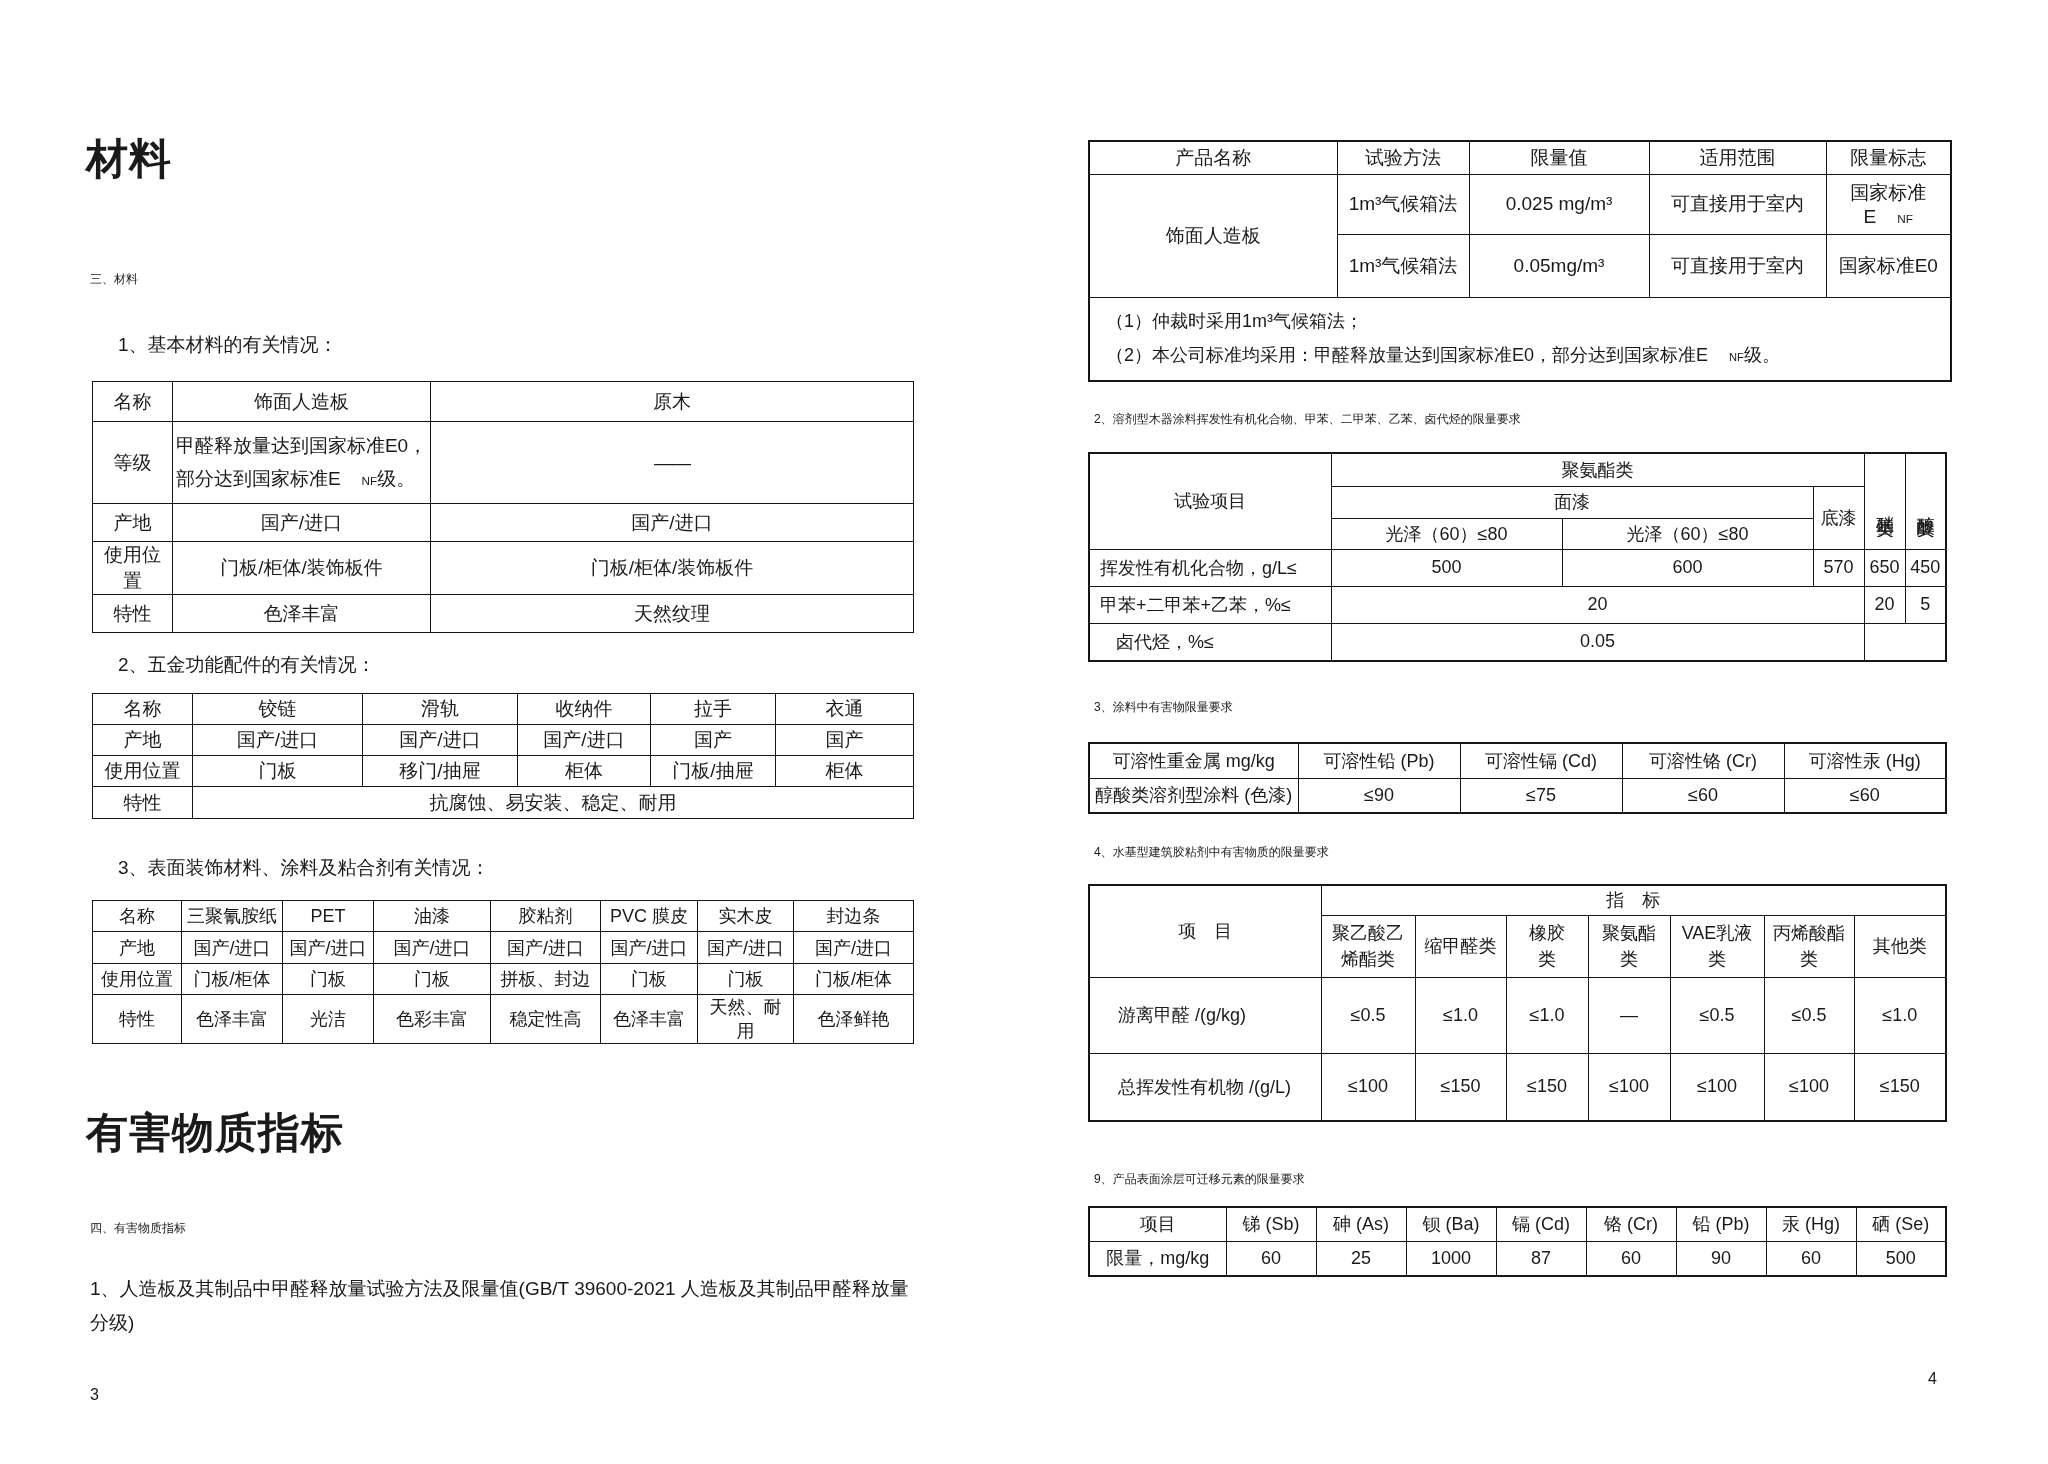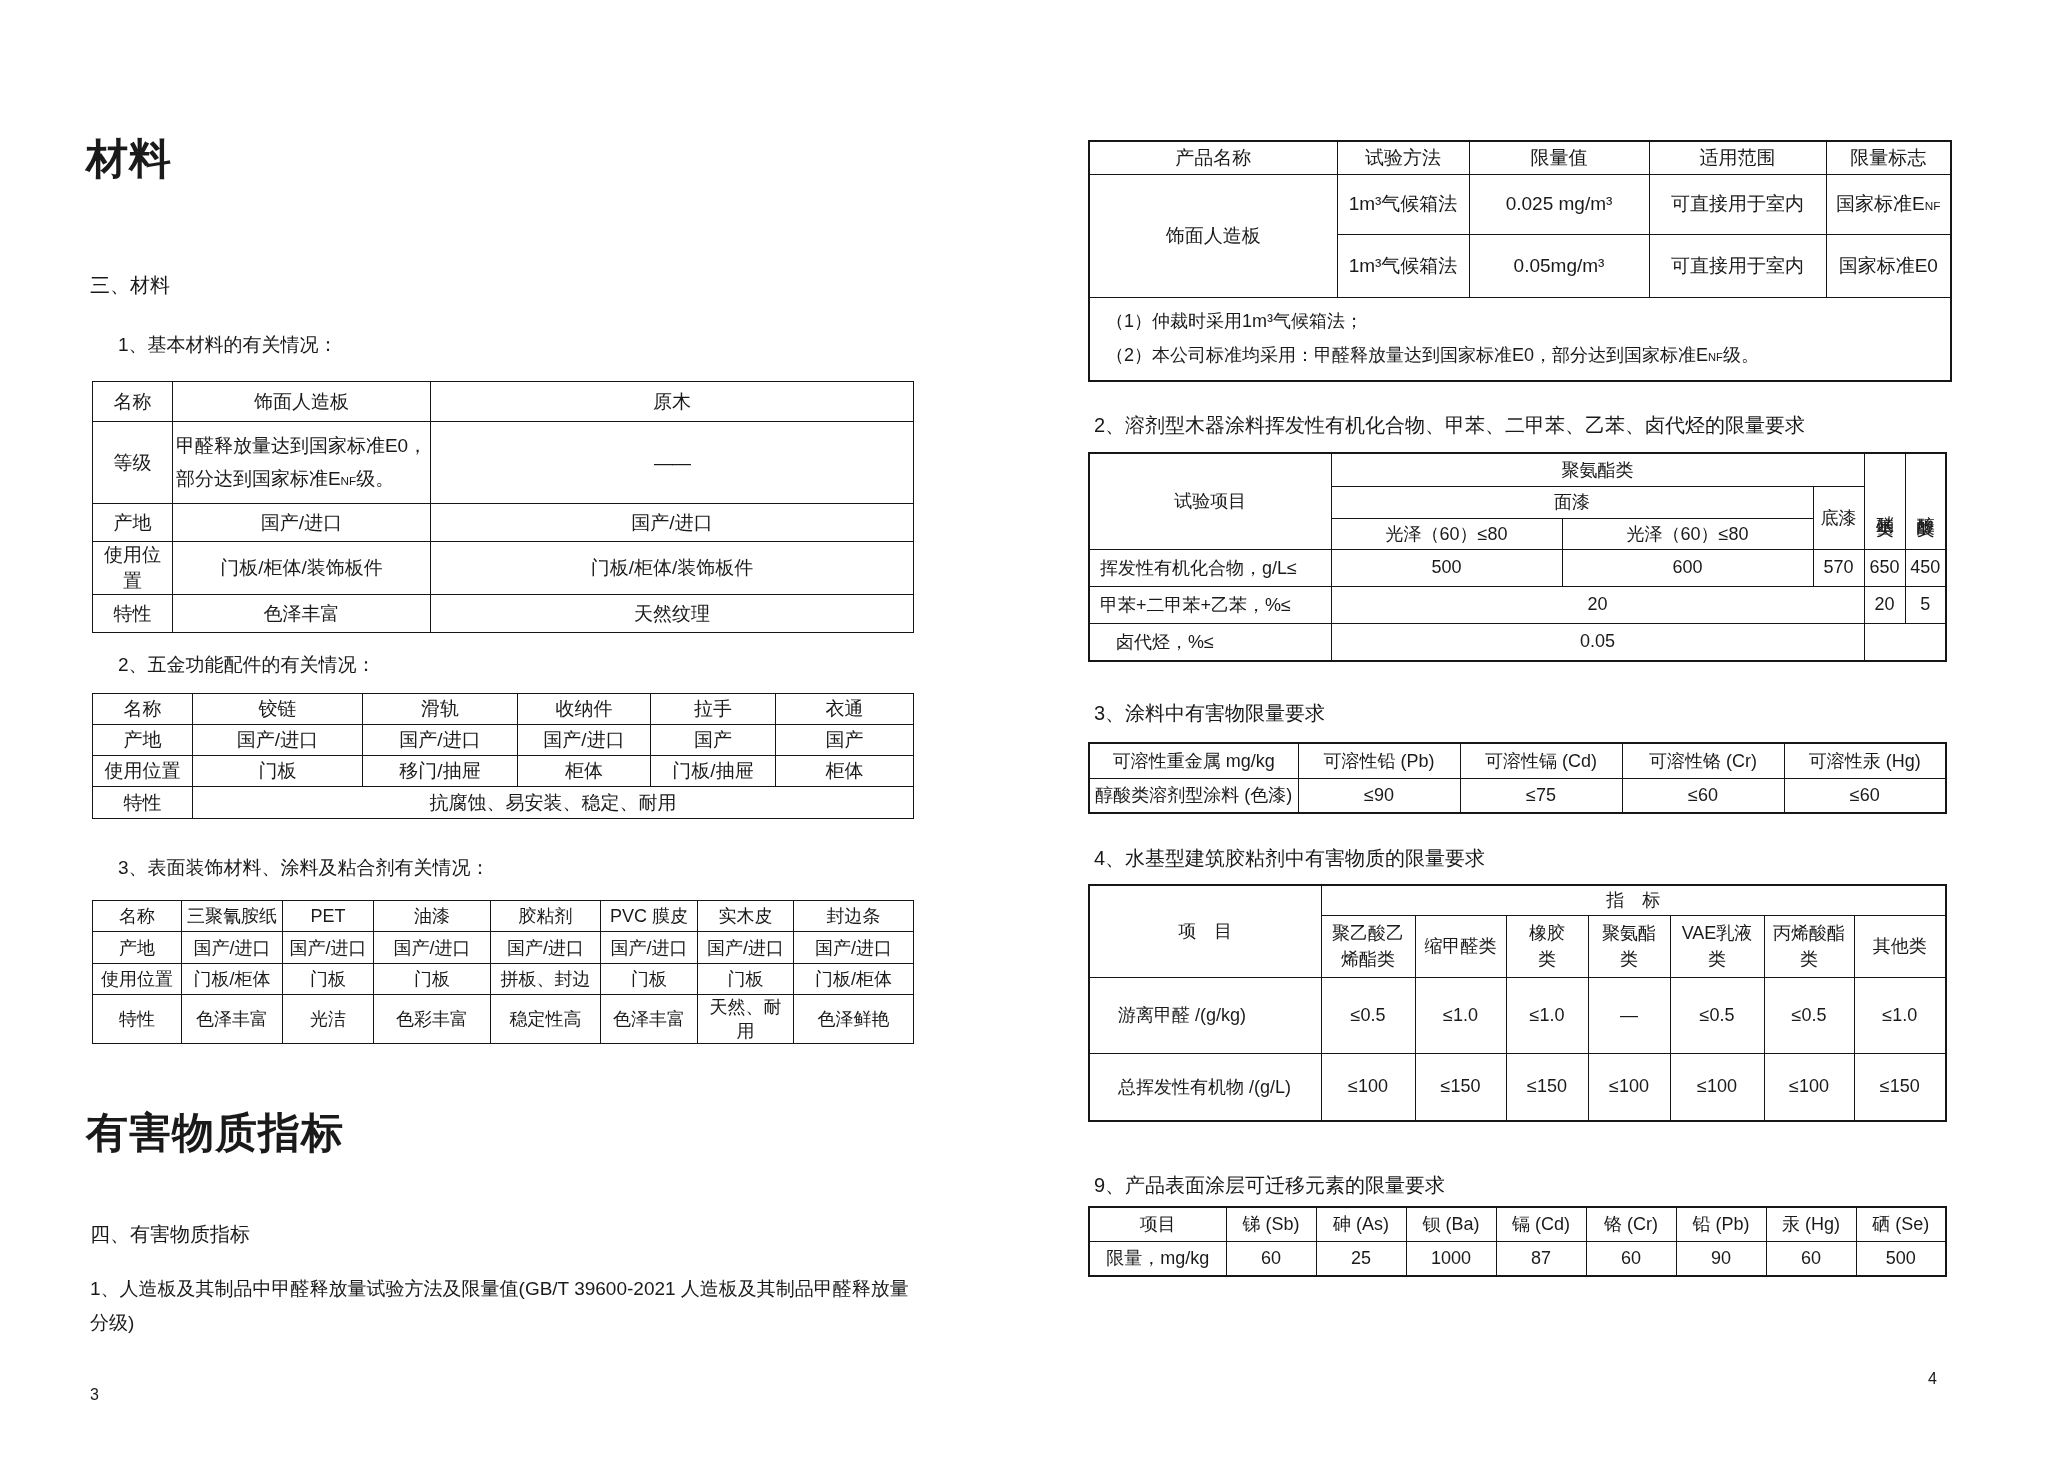--- a/index.html
+++ b/index.html
@@ -3,34 +3,34 @@
 <meta charset="utf-8">
 <style>
   html,body { margin:0; padding:0; background:#ffffff; }
   #canvas {
     position:relative; width:2048px; height:1464px; background:#ffffff;
     font-family:"Liberation Sans","DejaVu Sans",sans-serif; color:#1a1a1a;
     overflow:hidden;
   }
   .abs { position:absolute; }
   .h1 { font-size:42px; font-weight:bold; letter-spacing:1px; line-height:1.1; }
-  .sec { font-size:20px; line-height:1.3; }
+  .sec { font-size:12px; line-height:1.3; }
   .sub { font-size:19px; line-height:1.3;margin-left:28px; }
   .para { font-size:19px; line-height:34px; }
   .pagenum { font-size:16px; }
 
   table.doc { border-collapse:collapse; table-layout:fixed; text-align:center; }
   table.doc td { border:1px solid #161616; padding:0 3px; overflow:hidden; vertical-align:middle; }
   table.thick { border:2px solid #161616; }
   table.thick td { border:1px solid #161616; }
 
   .tl { text-align:left; padding-left:10px !important; }
   .tl2 { text-align:left; padding-left:26px !important; }
   .grade-block { display:inline-block; text-align:left; line-height:33px; white-space:nowrap; }
-  .subsc { font-size:0.62em; }
+  .subsc { font-size:0.62em;margin-left:21px; }
   .vert span { writing-mode:vertical-lr; text-orientation:upright; display:inline-block; line-height:1.05; letter-spacing:2px; }
   .notes { text-align:left !important; padding:6px 16px !important; line-height:34px; font-size:18px; }
   .dash { letter-spacing:-1px; }
 </style>
 </head>
 <body>
 
 <div id="canvas">
 
   <div class="abs" style="left:0; top:16px; width:1024px; height:1464px;">

